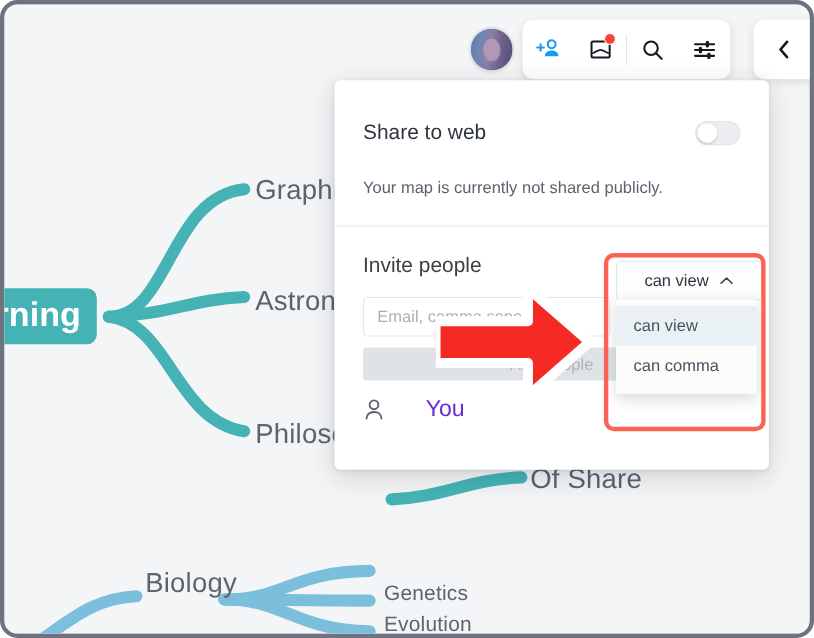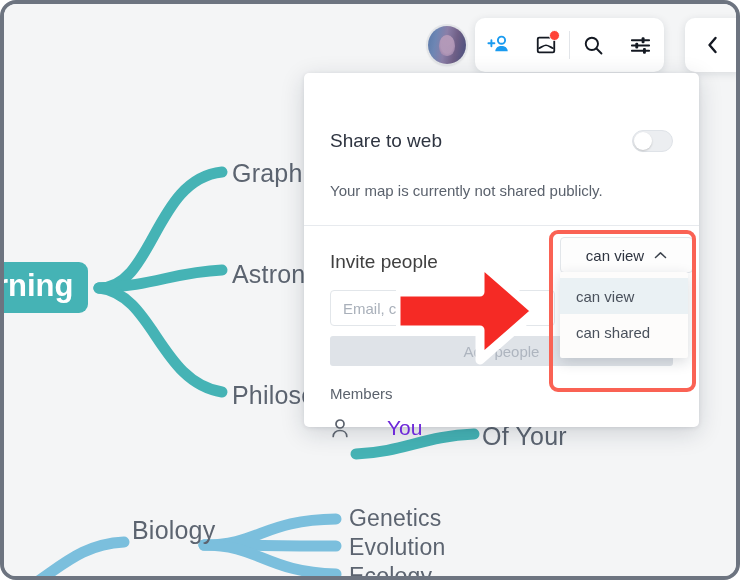--- a/index.html
+++ b/index.html
@@ -24,21 +24,21 @@
   }
 
   
   .mm-label{
     position:absolute;
     color:#5c6470;
     font-size:25px;
     letter-spacing:.2px;
     white-space:nowrap;
   }
-  .mm-label.sm{font-size:23px;}
+  .mm-label.sm{font-size:19px;margin-top:24px;}
   .mm-root{
     position:absolute;
     background:#45b3b5;
     color:#ffffff;
     font-weight:bold;
     font-size:31px;
     border-radius:9px;
     padding:6px 14px 9px 14px;
     white-space:nowrap;
   }
@@ -84,21 +84,20 @@
   
   .panel{
     position:absolute;left:300px;top:69px;width:395px;height:354px;
     background:#ffffff;border-radius:5px;
     box-shadow:0 6px 24px rgba(20,30,50,.16), 0 1px 4px rgba(20,30,50,.10);
   }
   .panel-sec{padding:0 26px;}
   .share-row{
     display:flex;align-items:center;justify-content:space-between;
     padding-top:37px;
-    margin-top:20px;
   }
   .share-title{font-size:19px;color:#2e3440;}
   .toggle{
     width:41px;height:22px;border-radius:11px;
     background:#eceef1;border:1px solid #dfe3e8;position:relative;cursor:pointer;
     box-sizing:border-box;
   }
   .toggle::after{
     content:"";position:absolute;left:1px;top:1px;width:18px;height:18px;
     border-radius:50%;background:#fff;box-shadow:0 1px 2px rgba(0,0,0,.18);
@@ -170,21 +169,21 @@
         <path d="M200 541 C 255 541, 265 542, 332 542" stroke-width="11"></path>
         <path d="M200 541 C 255 541, 262 568, 332 570" stroke-width="11"></path>
       </g>
     </svg>
 
     <div class="mm-root" style="left:-22px;top:258px;">rning</div>
 
     <div class="mm-label" style="left:228px;top:155px;">Graphic</div>
     <div class="mm-label" style="left:228px;top:256px;">Astrono</div>
     <div class="mm-label" style="left:228px;top:377px;">Philoso</div>
-    <div class="mm-label" style="left:478px;top:418px;">Of Your</div>
+    <div class="mm-label" style="left:478px;top:418px;">Of Share</div>
     <div class="mm-label" style="left:128px;top:512px;">Biology</div>
     <div class="mm-label sm" style="left:345px;top:501px;">Genetics</div>
     <div class="mm-label sm" style="left:345px;top:530px;">Evolution</div>
     <div class="mm-label sm" style="left:345px;top:559px;">Ecology</div>
 
     <div style="position:absolute;left:689px;top:148px;width:5px;height:16px;background:#45b3b5;border-radius:3px;"></div>
 
     <div class="avatar"></div>
 
     <div class="toolbar">
@@ -243,42 +242,41 @@
       <div class="panel-sec">
         <div class="invite-title">Invite people</div>
 
         <div class="field-row">
           <input class="email-input" type="text" placeholder="Email, comma seperated" style="">
           <div style="width:120px;"></div>
         </div>
 
         <button class="add-btn">Add people</button>
 
-        <div class="members-title">Members</div>
 
         <div class="member-row">
           <svg width="20" height="22" viewBox="0 0 20 22">
             <circle cx="10" cy="7" r="4" fill="none" stroke="#5b626d" stroke-width="1.7"></circle>
             <path d="M3.2 19.5c0-3.7 3-6 6.8-6s6.8 2.3 6.8 6" fill="none" stroke="#5b626d" stroke-width="1.7" stroke-linecap="round"></path>
           </svg>
           <span class="member-name">You</span>
         </div>
       </div>
     </div>
 
     <div class="role-wrap">
       <div class="role-trigger">
         <span>can view</span>
         <svg width="13" height="9" viewBox="0 0 13 9">
           <path d="M1.5 6.5L6.5 1.9l5 4.6" fill="none" stroke="#3b424c" stroke-width="1.5" stroke-linecap="round" stroke-linejoin="round"></path>
         </svg>
       </div>
       <div class="role-menu">
         <div class="role-item sel">can view</div>
-        <div class="role-item">can shared</div>
+        <div class="role-item">can comma</div>
       </div>
     </div>
 
     <div class="red-rect"></div>
 
     <svg class="arrow" width="150" height="110" viewBox="0 0 150 110">
       <path d="M0 36 L84 36 L84 6 L140 55 L84 104 L84 74 L0 74 Z" fill="#f52a25" stroke="#ffffff" stroke-width="9" stroke-linejoin="round"></path>
     </svg>
 
   </div>

